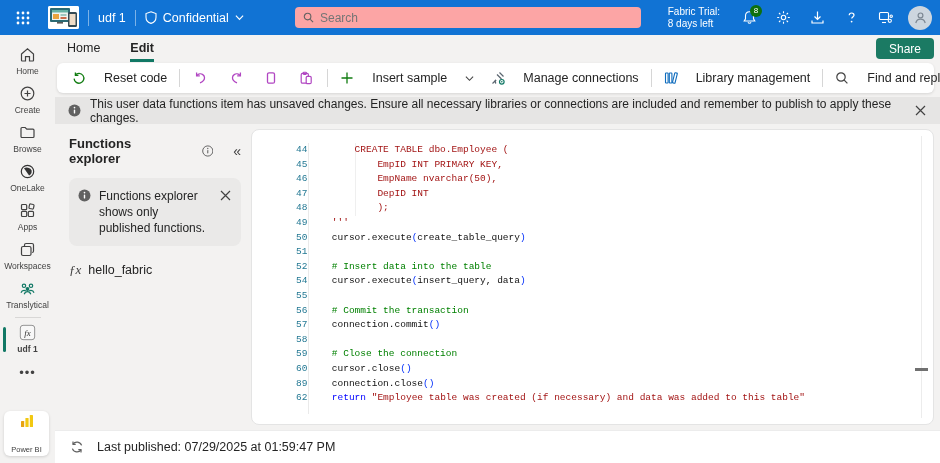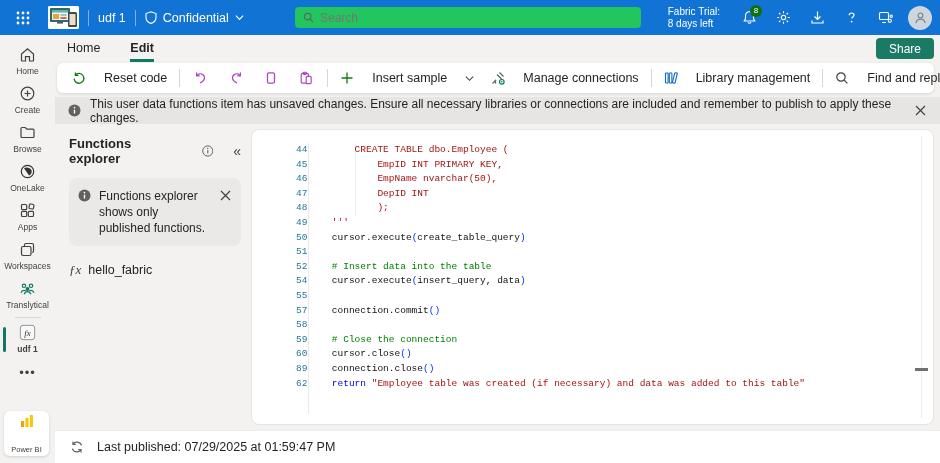--- a/index.html
+++ b/index.html
@@ -8,21 +8,21 @@
 
   
   .topbar { height:35px; background:#1173d4; display:flex; align-items:center; color:#fff; padding:0 8px; position:relative; flex:none; }
   .waffle { width:30px; height:30px; display:flex; align-items:center; justify-content:center; }
   .waffle svg { width:14px; height:14px; }
   .applogo { width:31px; height:23px; border-radius:2px; overflow:hidden; margin-left:10px; background:#fff; flex:none; }
   .tb-sep { width:1px; height:16px; background:rgba(255,255,255,.45); margin:0 9px; }
   .tb-name { font-size:12.5px; }
   .tb-conf { display:flex; align-items:center; gap:6px; font-size:12.5px; }
   .tb-conf svg { width:12px; height:13px; }
-  .searchbox { position:absolute; left:295px; top:7px; width:346px; height:21px; background:#22c55e; border-radius:4px; display:flex; align-items:center; padding:0 8px; gap:6px; }
+  .searchbox { position:absolute; left:295px; top:7px; width:346px; height:21px; background:#fca5a5; border-radius:4px; display:flex; align-items:center; padding:0 8px; gap:6px; }
   .searchbox svg { width:11px; height:11px; flex:none; }
   .searchbox input { border:none; outline:none; flex:1; font-size:12px; color:#424242; background:transparent; font-family:"Liberation Sans",sans-serif; }
   .tb-right { margin-left:auto; display:flex; align-items:center; gap:4px; }
   .trial { font-size:10px; line-height:12px; text-align:left; margin-right:10px; white-space:nowrap; }
   .tb-ic { width:30px; height:30px; display:flex; align-items:center; justify-content:center; position:relative; }
   .tb-ic svg { width:15px; height:15px; }
   .badge { position:absolute; top:2px; right:2px; min-width:12px; height:12px; border-radius:7px; background:#0e700e; color:#fff; font-size:8px; line-height:12px; text-align:center; padding:0 2px; }
   .avatar { width:24px; height:24px; border-radius:50%; background:#cdd6df; display:flex; align-items:center; justify-content:center; margin-left:4px; }
   .avatar svg { width:13px; height:13px; }
 
@@ -407,20 +407,21 @@
               <div class="codeline"><span class="gut">45</span><span class="ltext"><span class="str">            EmpID INT PRIMARY KEY,</span></span></div>
               <div class="codeline"><span class="gut">46</span><span class="ltext"><span class="str">            EmpName nvarchar(50),</span></span></div>
               <div class="codeline"><span class="gut">47</span><span class="ltext"><span class="str">            DepID INT</span></span></div>
               <div class="codeline"><span class="gut">48</span><span class="ltext"><span class="str">            );</span></span></div>
               <div class="codeline"><span class="gut">49</span><span class="ltext"><span class="str">    '''</span></span></div>
               <div class="codeline"><span class="gut">50</span><span class="ltext"><span class="plain">    cursor.execute</span><span class="brk">(</span><span class="plain">create_table_query</span><span class="brk">)</span></span></div>
               <div class="codeline"><span class="gut">51</span><span class="ltext"></span></div>
               <div class="codeline"><span class="gut">52</span><span class="ltext"><span class="comment">    # Insert data into the table</span></span></div>
               <div class="codeline"><span class="gut">54</span><span class="ltext"><span class="plain">    cursor.execute</span><span class="brk">(</span><span class="plain">insert_query, data</span><span class="brk">)</span></span></div>
               <div class="codeline"><span class="gut">55</span><span class="ltext"></span></div>
+              <div class="codeline"><span class="gut">56</span><span class="ltext"><span class="comment">    # Commit the transaction</span></span></div>
               <div class="codeline"><span class="gut">57</span><span class="ltext"><span class="plain">    connection.commit</span><span class="brk">()</span></span></div>
               <div class="codeline"><span class="gut">58</span><span class="ltext"></span></div>
               <div class="codeline"><span class="gut">59</span><span class="ltext"><span class="comment">    # Close the connection</span></span></div>
               <div class="codeline"><span class="gut">60</span><span class="ltext"><span class="plain">    cursor.close</span><span class="brk">()</span></span></div>
               <div class="codeline"><span class="gut">89</span><span class="ltext"><span class="plain">    connection.close</span><span class="brk">()</span></span></div>
               <div class="codeline"><span class="gut">62</span><span class="ltext"><span class="kw">    return </span><span class="str">"Employee table was created (if necessary) and data was added to this table"</span></span></div>
             </div>
           <div class="ovr-track"></div>
           <div class="ovr-mark"></div>
         </section>

